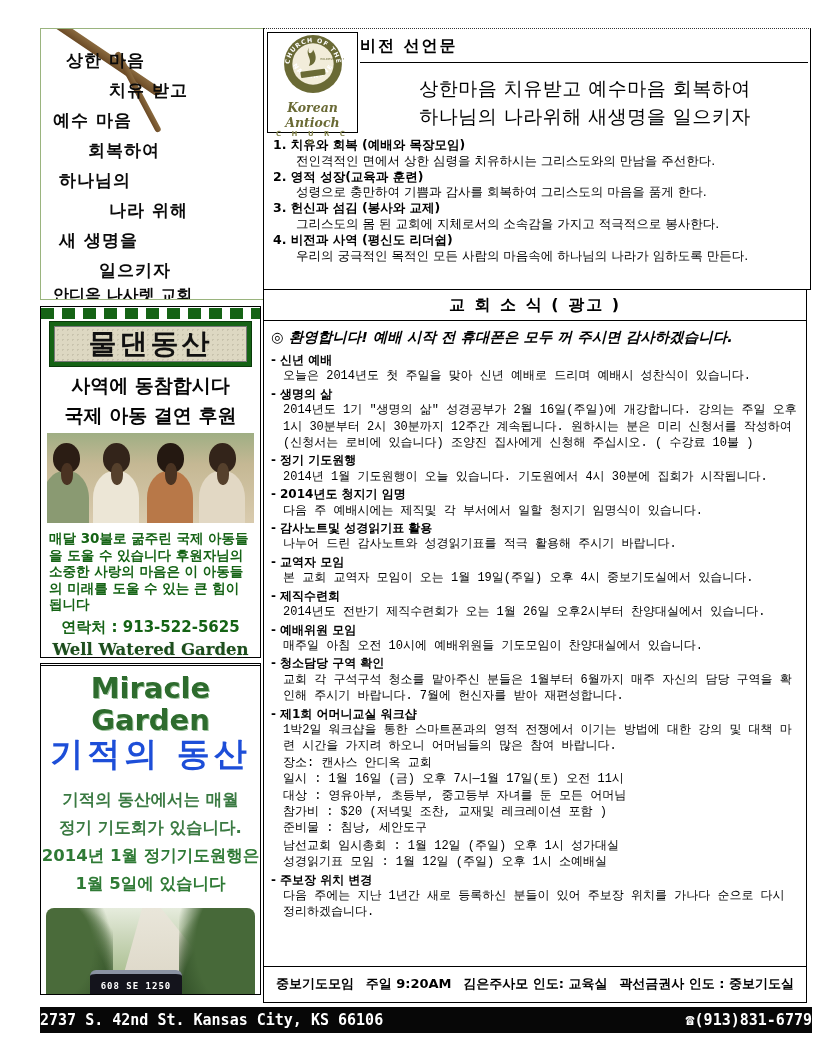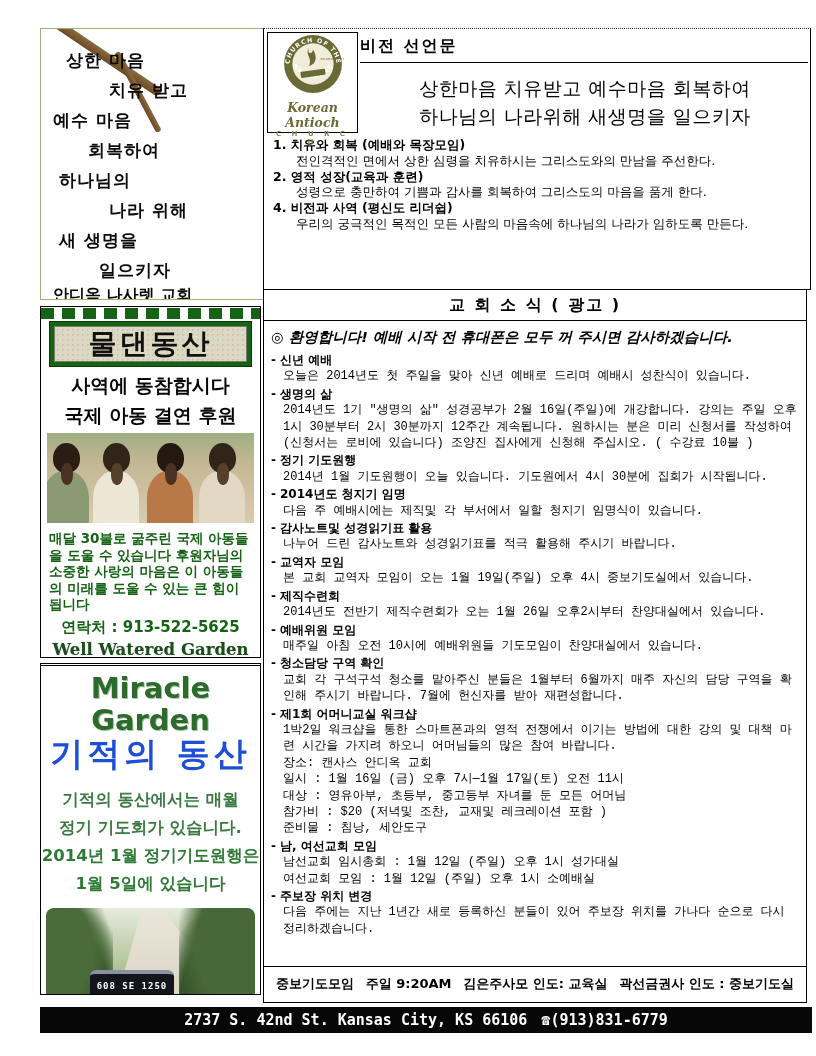--- a/index.html
+++ b/index.html
@@ -93,21 +93,21 @@
     border-radius:8px 8px 0 0; }
   .trees-left{ position:absolute; left:-12px; top:0; width:38%; height:78%;
     background:radial-gradient(ellipse at 30% 35%, #4a6b3a 0 45%, transparent 70%),
                radial-gradient(ellipse at 60% 70%, #39582d 0 40%, transparent 70%); }
   .trees-right{ position:absolute; right:-12px; top:0; width:42%; height:82%;
     background:radial-gradient(ellipse at 65% 30%, #476939 0 50%, transparent 75%),
                radial-gradient(ellipse at 40% 75%, #35542b 0 45%, transparent 70%); }
   .road-surface{ position:absolute; inset:0;
     clip-path:polygon(46% 0%, 55% 0%, 100% 78%, 100% 100%, 26% 100%);
     background:linear-gradient(to bottom,#e9e6da 0%,#dcd6c6 55%,#cdc4ae 100%); }
-  .mailbox-box{ position:absolute; left:44px; top:62px; width:84px; height:28px; background:#14141c;
+  .mailbox-box{ position:absolute; left:44px; top:62px; width:92px; height:28px; background:#14141c;
     border-radius:6px 6px 2px 2px; border-top:4px solid #8a92a2;
     color:#fff; font-weight:bold; font-size:9px; line-height:24px; text-align:center; letter-spacing:1px;
     font-family:"DejaVu Sans Mono", monospace; }
 
   
   .vision-box{
     position:absolute; left:263px; top:28px; width:548px; height:262px;
     border:1px solid #000; border-top:1px dotted #333; background:#fff;
   }
   .logo-box{ position:absolute; left:3px; top:3px; width:91px; height:101px; border:1px solid #000;
@@ -135,21 +135,21 @@
   .n-title{ font-weight:bold; }
   .n-marker{ display:inline-block; margin-right:4px; }
   .n-body,.n-detail{ margin-left:12px;font-family:Liberation Mono, monospace; }
   .news-footer{ position:absolute; left:0; right:0; bottom:0; border-top:1px solid #000;
     display:flex; justify-content:space-between; align-items:center;
     font-weight:bold; font-size:13px; padding:8px 12px 9px 12px; }
 
   
   .page-footer{
     position:absolute; left:40px; top:1007px; width:772px; height:26px; background:#070707;
-    color:#fff; display:flex; justify-content:center; align-items:center; gap:14px;
+    color:#fff; display:flex; justify-content:space-between; align-items:center; gap:14px;
     font-family:"DejaVu Sans Mono", monospace; font-weight:bold; font-size:15px;
   }
 </style>
 </head>
 <body>
 
 <div id="page">
 
   <div class="grape-poster">
     <div class="grape-branch"></div>
@@ -242,20 +242,24 @@
     <div class="vision-list">
       <div class="v-item">
         <div class="v-heading">1. 치유와 회복 (예배와 목장모임)</div>
         <div class="v-body">전인격적인 면에서 상한 심령을 치유하시는 그리스도와의 만남을 주선한다.</div>
       </div>
       <div class="v-item">
         <div class="v-heading">2. 영적 성장(교육과 훈련)</div>
         <div class="v-body">성령으로 충만하여 기쁨과 감사를 회복하여 그리스도의 마음을 품게 한다.</div>
       </div>
       <div class="v-item">
+        <div class="v-heading">3. 헌신과 섬김 (봉사와 교제)</div>
+        <div class="v-body">그리스도의 몸 된 교회에 지체로서의 소속감을 가지고 적극적으로 봉사한다.</div>
+      </div>
+      <div class="v-item">
         <div class="v-heading">4. 비전과 사역 (평신도 리더쉽)</div>
         <div class="v-body">우리의 궁극적인 목적인 모든 사람의 마음속에 하나님의 나라가 임하도록 만든다.</div>
       </div>
     </div>
   </div>
 
   <div class="news-box">
     <div class="news-title">교 회 소 식 ( 광고 )</div>
     <div class="welcome-line">◎ 환영합니다! 예배 시작 전 휴대폰은 모두 꺼 주시면 감사하겠습니다.</div>
     <div class="news-items">
@@ -299,23 +303,22 @@
       <div class="news-item">
         <div class="n-title"><span class="n-marker">-</span><span>제1회 어머니교실 워크샵</span></div>
         <div class="n-body">1박2일 워크샵을 통한 스마트폰과의 영적 전쟁에서 이기는 방법에 대한 강의 및 대책 마련 시간을 가지려 하오니 어머님들의 많은 참여 바랍니다.</div>
         <div class="n-detail">장소: 캔사스 안디옥 교회</div>
         <div class="n-detail">일시 : 1월 16일 (금) 오후 7시—1월 17일(토) 오전 11시</div>
         <div class="n-detail">대상 : 영유아부, 초등부, 중고등부 자녀를 둔 모든 어머님</div>
         <div class="n-detail">참가비 : $20 (저녁및 조찬, 교재및 레크레이션 포함 )</div>
         <div class="n-detail">준비물 : 침낭, 세안도구</div>
       </div>
       <div class="news-item">
-        <div class="n-title"><span class="n-marker">-</span><span>남, 여선교회 모임</span></div>
         <div class="n-detail">남선교회 임시총회 : 1월 12일 (주일)  오후 1시 성가대실</div>
-        <div class="n-detail">여선교회 모임 : 1월 12일 (주일)  오후 1시 소예배실</div>
+        <div class="n-detail">성경읽기표 모임 : 1월 12일 (주일)  오후 1시 소예배실</div>
       </div>
       <div class="news-item">
         <div class="n-title"><span class="n-marker">-</span><span>주보장 위치 변경</span></div>
         <div class="n-body">다음 주에는 지난 1년간 새로 등록하신 분들이 있어 주보장 위치를 가나다 순으로 다시 정리하겠습니다.</div>
       </div>
 
     </div>
     <div class="news-footer">
       <span>중보기도모임</span>
       <span>주일 9:20AM</span>

